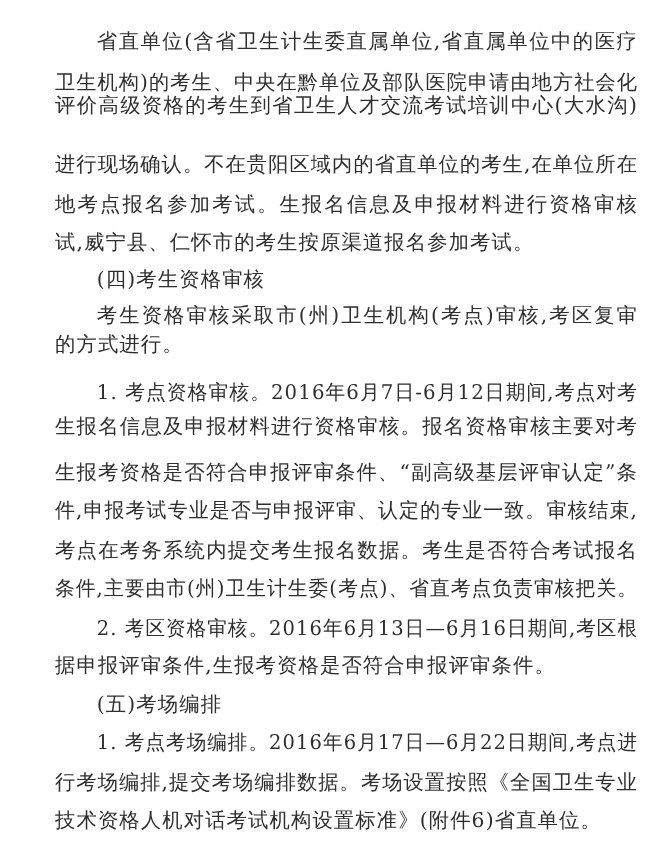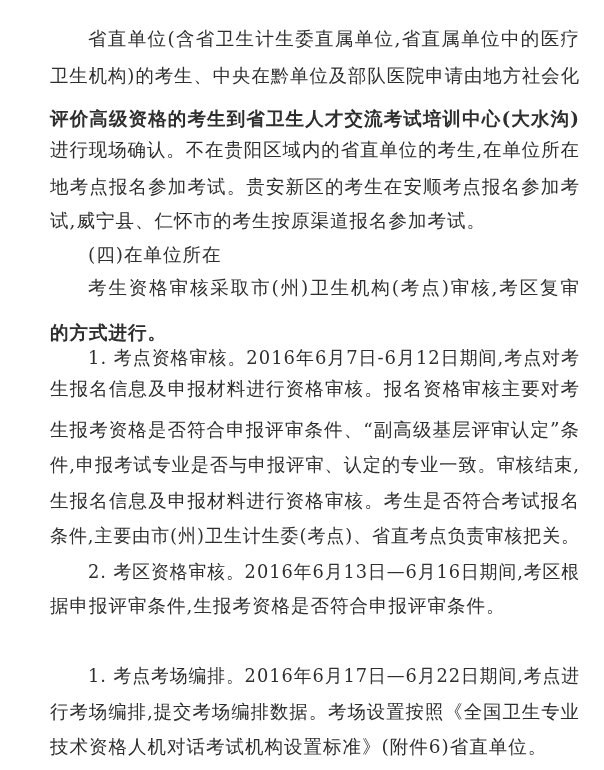--- a/index.html
+++ b/index.html
@@ -47,47 +47,48 @@
     }
   </style>
 </head>
 <body>
 
 <div class="page">
 
   <div>
     <div class="line indent" style="top:27px;">省直单位(含省卫生计生委直属单位,省直属单位中的医疗</div>
     <div class="line" style="top: 64px; transform: scaleX(0.991175); width: 534.719px;">卫生机构)的考生、中央在黔单位及部队医院申请由地方社会化</div>
-    <div class="line" style="top:107px;font-weight:bold;">评价高级资格的考生到省卫生人才交流考试培训中心(大水沟)</div>
+    <div class="line" style="top:85px;">评价高级资格的考生到省卫生人才交流考试培训中心(大水沟)</div>
     <div class="line" style="top: 138px; transform: scaleX(0.993643); width: 533.391px;">进行现场确认。不在贵阳区域内的省直单位的考生,在单位所在</div>
-    <div class="line" style="top:175px;">地考点报名参加考试。贵安新区的考生在安顺考点报名参加考</div>
+    <div class="line" style="top:175px;">地考点报名参加考试。生报名信息及申报材料进行资格审核</div>
     <div class="line last" style="top:209px;">试,威宁县、仁怀市的考生按原渠道报名参加考试。</div>
   </div>
 
-  <div class="line indent heading" style="top:243px;">(四)在单位所在</div>
+  <div class="line indent heading" style="top:243px;">(四)考生资格审核</div>
 
   <div>
     <div class="line indent" style="top:276px;">考生资格审核采取市(州)卫生机构(考点)审核,考区复审</div>
-    <div class="line last" style="top:321px;font-weight:bold;">的方式进行。</div>
+    <div class="line last" style="top:302px;">的方式进行。</div>
   </div>
 
   <div>
     <div class="line indent" style="top: 346px; transform: scaleX(0.971162); width: 506.609px;">1. 考点资格审核。2016年6月7日-6月12日期间,考点对考</div>
     <div class="line" style="top:377px;">生报名信息及申报材料进行资格审核。报名资格审核主要对考</div>
     <div class="line" style="top:418px;">生报考资格是否符合申报评审条件、“副高级基层评审认定”条</div>
     <div class="line" style="top: 453px; transform: scaleX(0.980999); width: 540.266px;">件,申报考试专业是否与申报评审、认定的专业一致。审核结束,</div>
-    <div class="line" style="top:489px;">生报名信息及申报材料进行资格审核。考生是否符合考试报名</div>
+    <div class="line" style="top:489px;">考点在考务系统内提交考生报名数据。考生是否符合考试报名</div>
     <div class="line" style="top: 524px; transform: scaleX(0.969337); width: 546.766px;">条件,主要由市(州)卫生计生委(考点)、省直考点负责审核把关。</div>
   </div>
 
   <div>
     <div class="line indent" style="top: 560px; transform: scaleX(0.960703); width: 512.125px;">2. 考区资格审核。2016年6月13日—6月16日期间,考区根</div>
     <div class="line last" style="top:594px;">据申报评审条件,生报考资格是否符合申报评审条件。</div>
   </div>
 
+  <div class="line indent heading" style="top:629px;">(五)考场编排</div>
 
   <div>
     <div class="line indent" style="top: 664px; transform: scaleX(0.960703); width: 512.125px;">1. 考点考场编排。2016年6月17日—6月22日期间,考点进</div>
     <div class="line" style="top: 700px; transform: scaleX(0.993643); width: 533.391px;">行考场编排,提交考场编排数据。考场设置按照《全国卫生专业</div>
     <div class="line last" style="top:735px;">技术资格人机对话考试机构设置标准》(附件6)省直单位。</div>
   </div>
 
 </div>
 
 </body></html>

